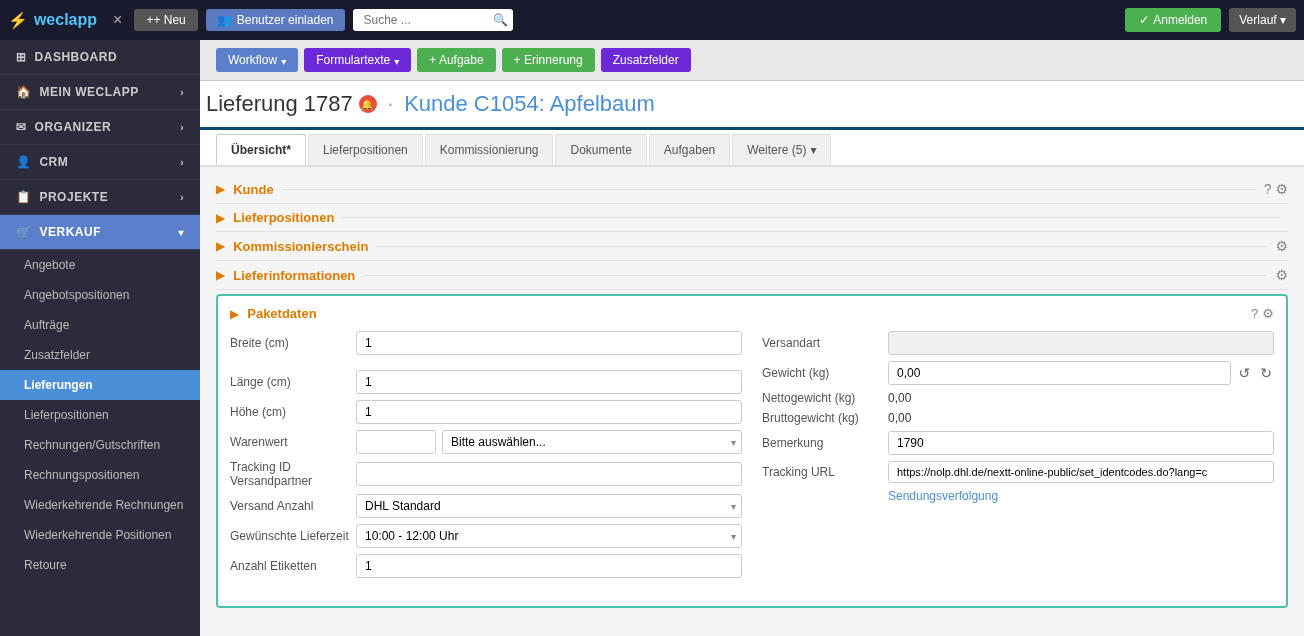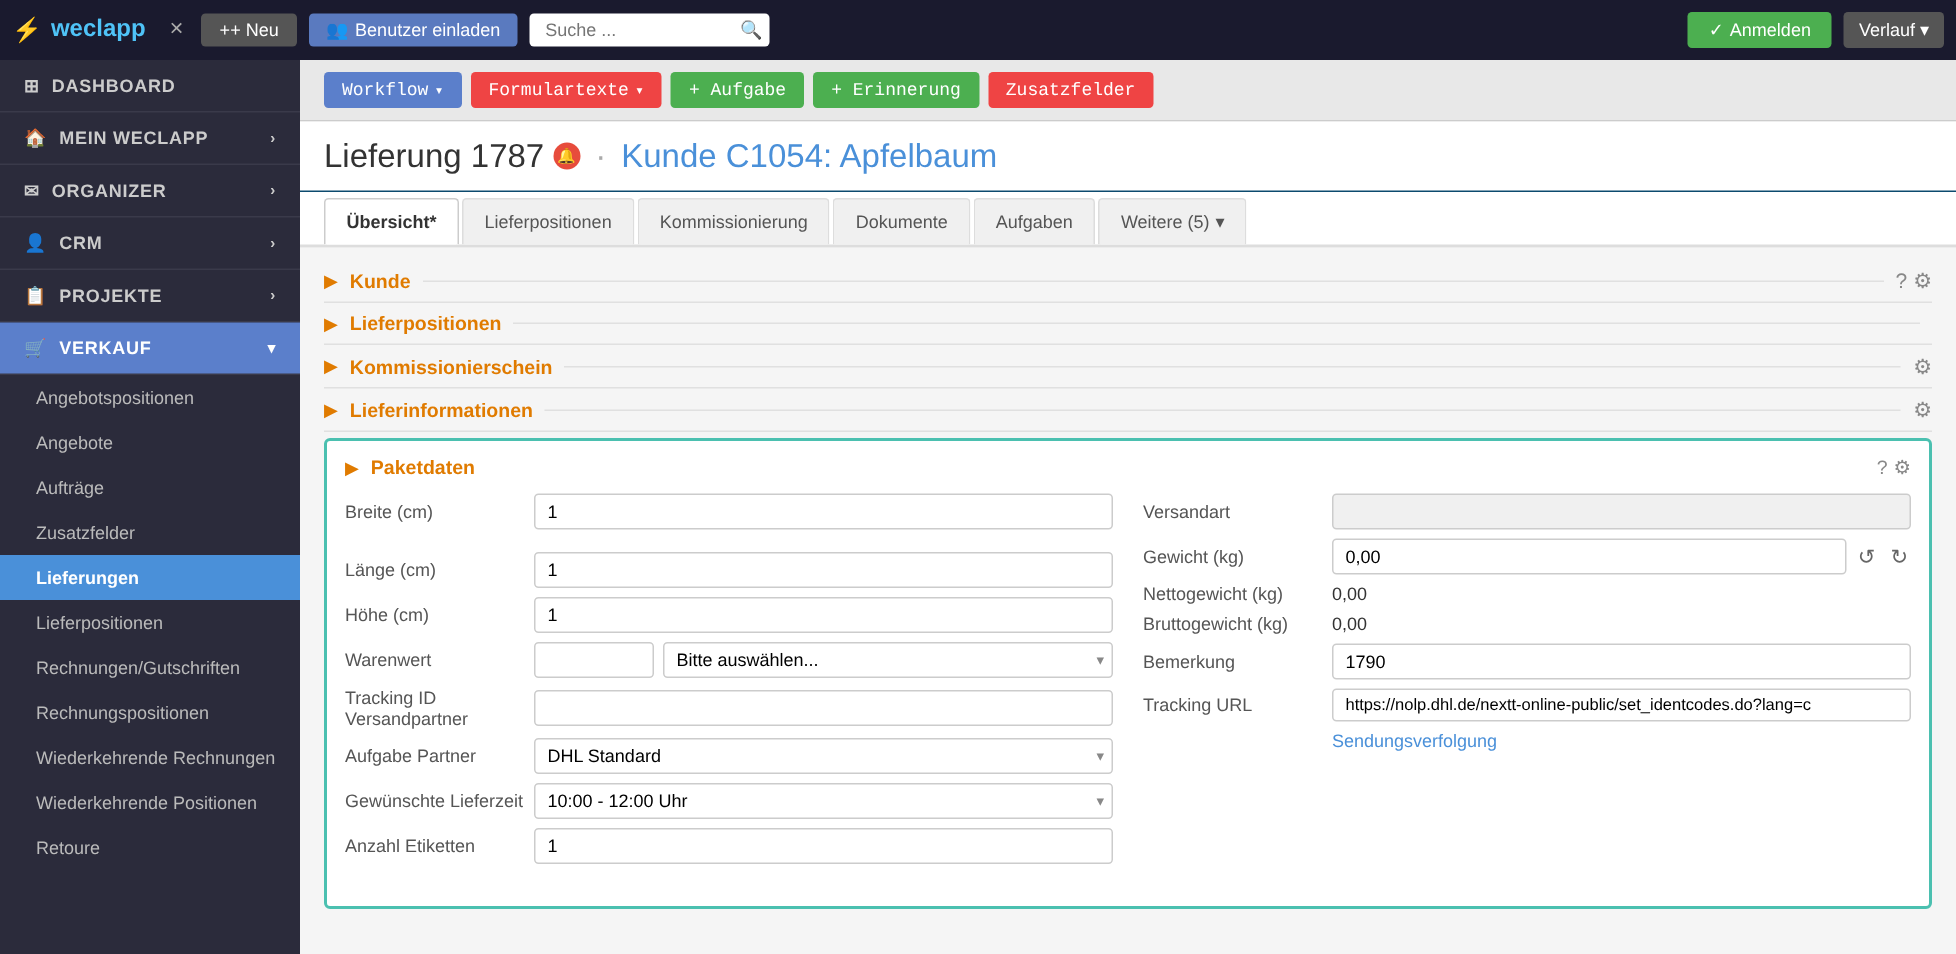--- a/index.html
+++ b/index.html
@@ -151,31 +151,30 @@
       background: #5b7fcb;
       color: #fff;
       border: none;
       padding: 5px 12px;
       border-radius: 3px;
       cursor: pointer;
       font-size: 12px;
       display: flex;
       align-items: flex-end;
       gap: 4px;
-      font-family: Liberation Mono, monospace;
     }
     .toolbar-btn.green-btn { background: #4caf50; }
-    .toolbar-btn.gray-btn { background: #ef4444; color: #fff; }
+    .toolbar-btn.gray-btn { background: #6d28d9; color: #fff; }
     .toolbar-btn .dropdown-arrow { font-size: 10px; }
 
     
     .page-header {
       background: #fff;
-      padding: 10px 16px;
-      border-bottom: 1px solid #0c4a6e;
+      padding: 10px 6px;
+      border-bottom: 3px solid #0c4a6e;
       flex-shrink: 0;
     }
     .page-title {
       font-size: 22px;
       font-weight: normal;
       color: #333;
       display: flex;
       align-items: center;
       gap: 6px;
     }
@@ -383,22 +382,22 @@
     <div class="sidebar-item">
       <span>📋</span>
       <span>PROJEKTE</span>
       <span class="chevron">›</span>
     </div>
     <div class="sidebar-item" style="background:#5b7fcb;color:#fff;">
       <span>🛒</span>
       <span>VERKAUF</span>
       <span class="chevron">▾</span>
     </div>
+    <div class="sidebar-sub-item">Angebote</div>
     <div class="sidebar-sub-item">Angebotspositionen</div>
-    <div class="sidebar-sub-item">Angebote</div>
     <div class="sidebar-sub-item">Aufträge</div>
     <div class="sidebar-sub-item">Zusatzfelder</div>
     <div class="sidebar-sub-item active-sub" style="background:#4a90d9;color:#fff;font-weight:bold;">Lieferungen</div>
     <div class="sidebar-sub-item">Lieferpositionen</div>
     <div class="sidebar-sub-item">Rechnungen/Gutschriften</div>
     <div class="sidebar-sub-item">Rechnungspositionen</div>
     <div class="sidebar-sub-item">Wiederkehrende Rechnungen</div>
     <div class="sidebar-sub-item">Wiederkehrende Positionen</div>
     <div class="sidebar-sub-item">Retoure</div>
   </div>
@@ -516,21 +515,21 @@
                   <option>Bitte auswählen...</option>
                 </select>
                 <span class="select-arrow">▾</span>
               </div>
             </div>
             <div class="form-row" style="margin-bottom:6px;">
               <span class="form-label">Tracking ID<br>Versandpartner</span>
               <input class="form-input" type="text" value="" style="">
             </div>
             <div class="form-row" style="margin-bottom:6px;">
-              <span class="form-label">Aufgabe Partner</span>
+              <span class="form-label">Versand Anzahl</span>
               <div class="form-select-wrapper">
                 <select class="form-select">
                   <option selected="">DHL Standard</option>
                 </select>
                 <span class="select-arrow">▾</span>
               </div>
             </div>
             <div class="form-row" style="margin-bottom:6px;">
               <span class="form-label">Gewünschte Lieferzeit</span>
               <div class="form-select-wrapper">

